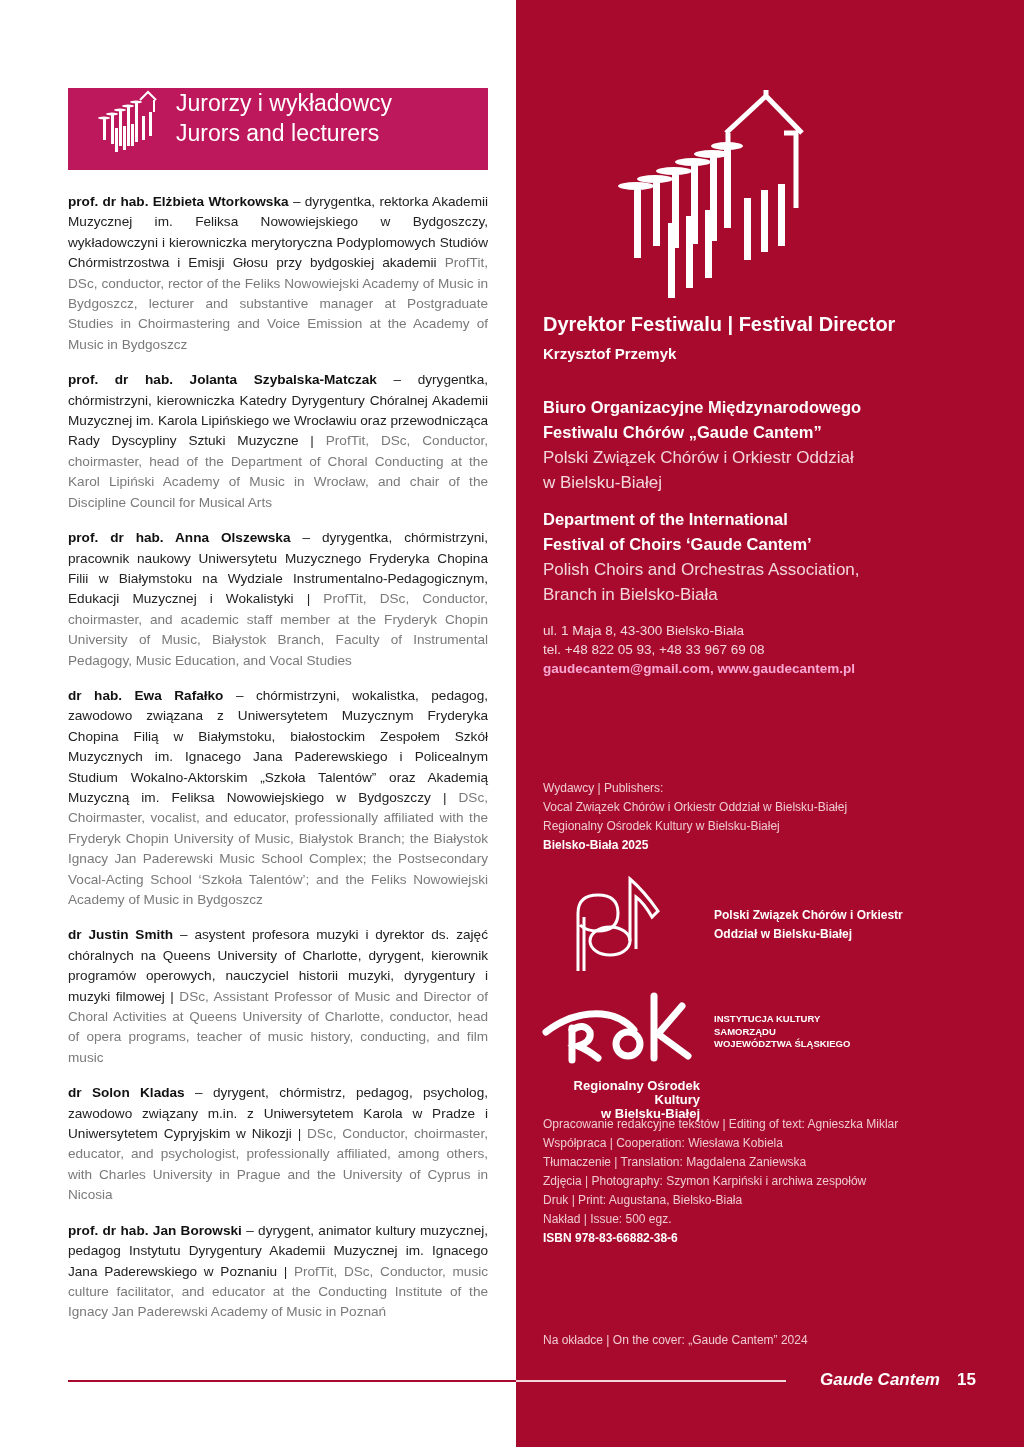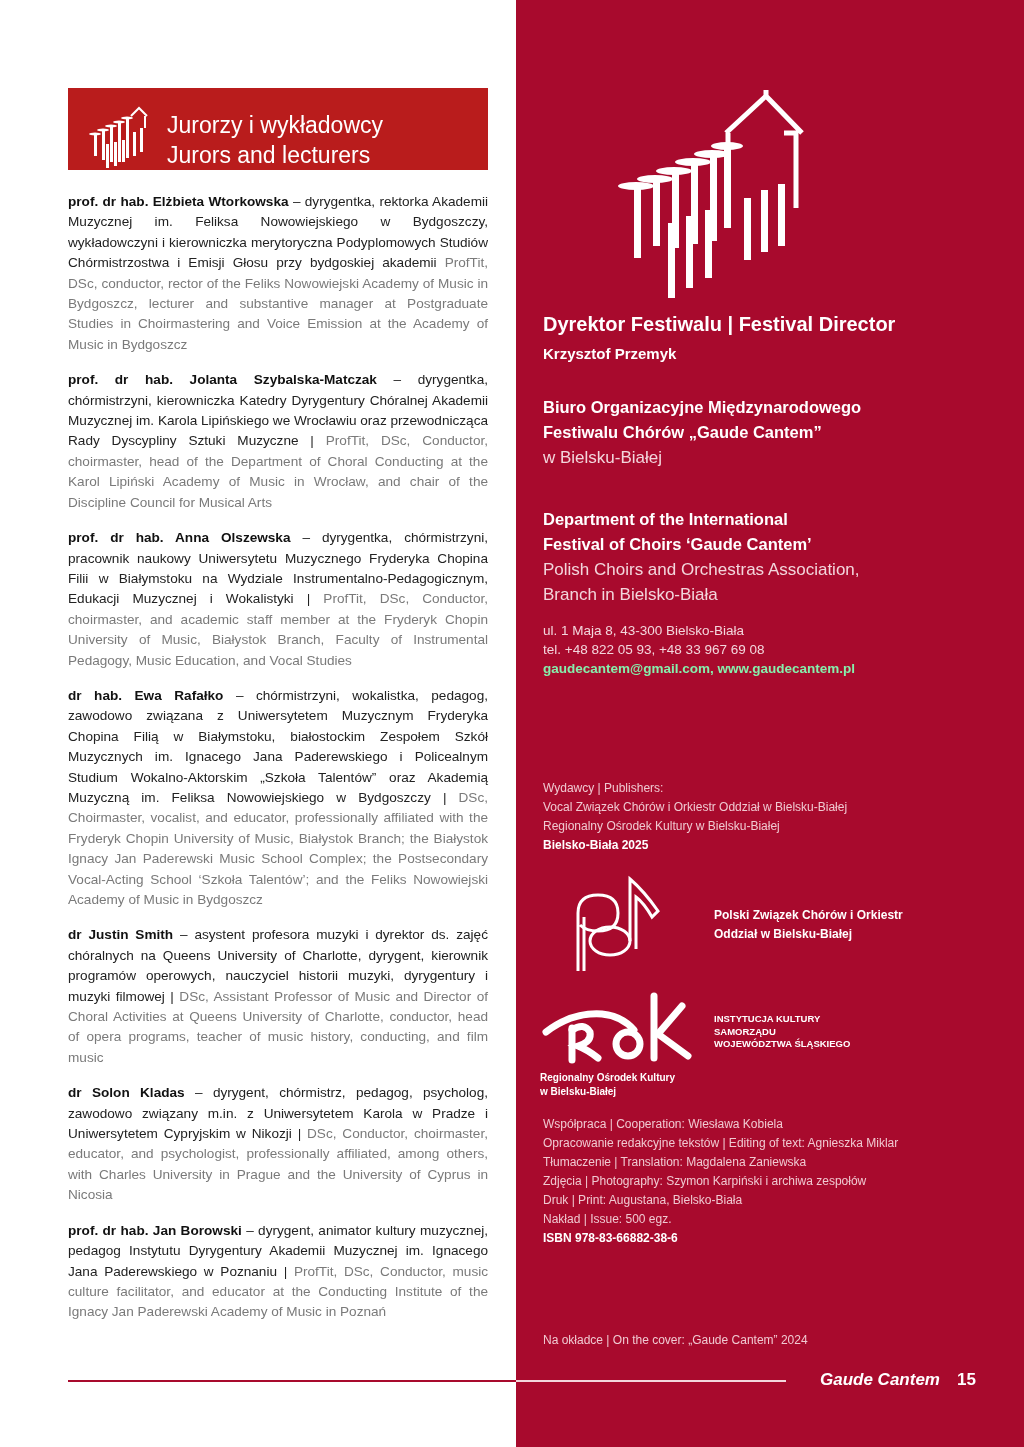--- a/index.html
+++ b/index.html
@@ -10,24 +10,24 @@
     font-family: "Liberation Sans", "DejaVu Sans", sans-serif;
     overflow: hidden;
   }
   .left-col {
     position: absolute;
     left: 68px; top: 88px;
     width: 420px;
   }
   .header-bar {
     height: 82px;
-    background: #b91c1c;
+    background: #be185d;
     display: flex;
-    align-items: flex-end;
-    padding-left: 19px;
+    align-items: flex-start;
+    padding-left: 28px;
   }
   .header-bar svg { width: 62px; height: 66px; flex: 0 0 auto; }
   .header-titles {
     margin-left: 18px;
     color: #ffffff;
     font-size: 23px;
     line-height: 30px;
     font-weight: normal;
   }
   .bios { margin-top: 22px; }
@@ -55,26 +55,26 @@
     position: absolute;
     left: 90px; top: 88px;
     width: 200px; height: 210px;
   }
   .rp-block { position: absolute; left: 27px; }
   .director-title { font-size: 20px; font-weight: bold; line-height: 26px; }
   .director-name { font-size: 15px; font-weight: bold; margin-top: 8px; }
   .office-bold { font-size: 16.5px; font-weight: bold; line-height: 25px; }
   .office-reg { font-size: 17px; line-height: 25px; color: #f3d6dc; }
   .contact { font-size: 13.5px; line-height: 19px; color: #f3d6dc; }
-  .contact .b { font-weight: bold; color: #86efac; }
+  .contact .b { font-weight: bold; color: #f9a8d4; }
   .small { font-size: 12px; line-height: 19px; color: #f0c9d1; }
   .small .b { font-weight: bold; color: #fff; }
   .org-name { font-size: 12px; font-weight: bold; line-height: 19px; }
   .inst { font-size: 9.5px; font-weight: bold; line-height: 12.5px; }
-  .rok-caption { font-size: 10px; font-weight: bold; line-height: 14px; text-align: left; }
+  .rok-caption { font-size: 13px; font-weight: bold; line-height: 14px; text-align: right; margin-top: 8px; }
 
   .footer-line {
     position: absolute;
     left: 68px; top: 1380px;
     width: 718px; height: 2px;
     background: #a80a2d;
   }
   .footer-line-white {
     position: absolute;
     left: 516px; top: 1380px;
@@ -167,20 +167,21 @@
   </svg>
 
   <div class="rp-block" style="top:311px;">
     <div class="director-title">Dyrektor Festiwalu | Festival Director</div>
     <div class="director-name">Krzysztof Przemyk</div>
   </div>
 
   <div class="rp-block" style="top:395px;">
     <div class="office-bold">Biuro Organizacyjne Międzynarodowego</div>
     <div class="office-bold">Festiwalu Chórów „Gaude Cantem”</div>
+    <div class="office-reg">Polski Związek Chórów i Orkiestr Oddział</div>
     <div class="office-reg">w Bielsku-Białej</div>
   </div>
 
   <div class="rp-block" style="top:507px;">
     <div class="office-bold">Department of the International</div>
     <div class="office-bold">Festival of Choirs ‘Gaude Cantem’</div>
     <div class="office-reg">Polish Choirs and Orchestras Association,</div>
     <div class="office-reg">Branch in Bielsko-Biała</div>
   </div>
 
@@ -224,22 +225,22 @@
     <div>INSTYTUCJA KULTURY</div>
     <div>SAMORZĄDU</div>
     <div>WOJEWÓDZTWA ŚLĄSKIEGO</div>
   </div>
   <div class="rp-block rok-caption" style="left:24px; top:1071px; width:160px;">
     <div>Regionalny Ośrodek Kultury</div>
     <div>w Bielsku-Białej</div>
   </div>
 
   <div class="rp-block small" style="top:1115px;">
+    <div>Opracowanie redakcyjne tekstów | Editing of text: Agnieszka Miklar</div>
     <div>Współpraca | Cooperation: Wiesława Kobiela</div>
-    <div>Opracowanie redakcyjne tekstów | Editing of text: Agnieszka Miklar</div>
     <div>Tłumaczenie | Translation: Magdalena Zaniewska</div>
     <div>Zdjęcia | Photography: Szymon Karpiński i archiwa zespołów</div>
     <div>Druk | Print: Augustana, Bielsko-Biała</div>
     <div>Nakład | Issue: 500 egz.</div>
     <div class="b">ISBN 978-83-66882-38-6</div>
   </div>
 
   <div class="rp-block small" style="top:1331px;">Na okładce | On the cover: „Gaude Cantem” 2024</div>
 </div>
 

